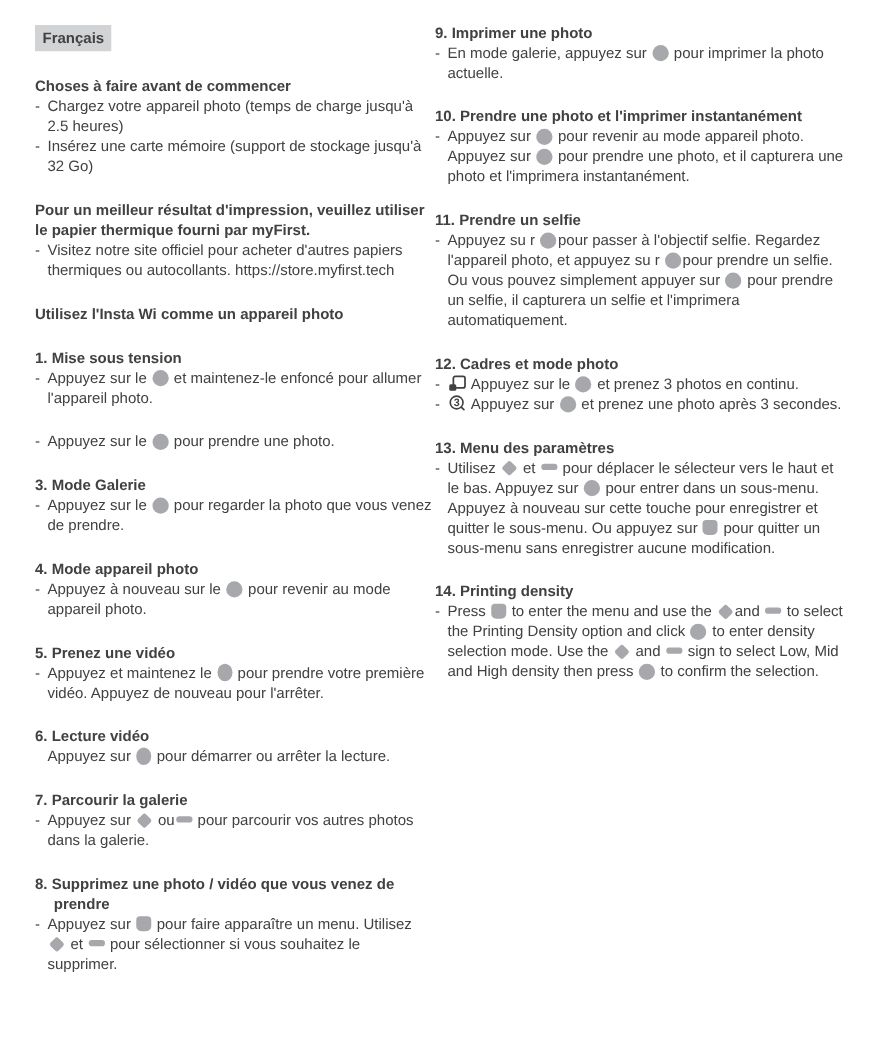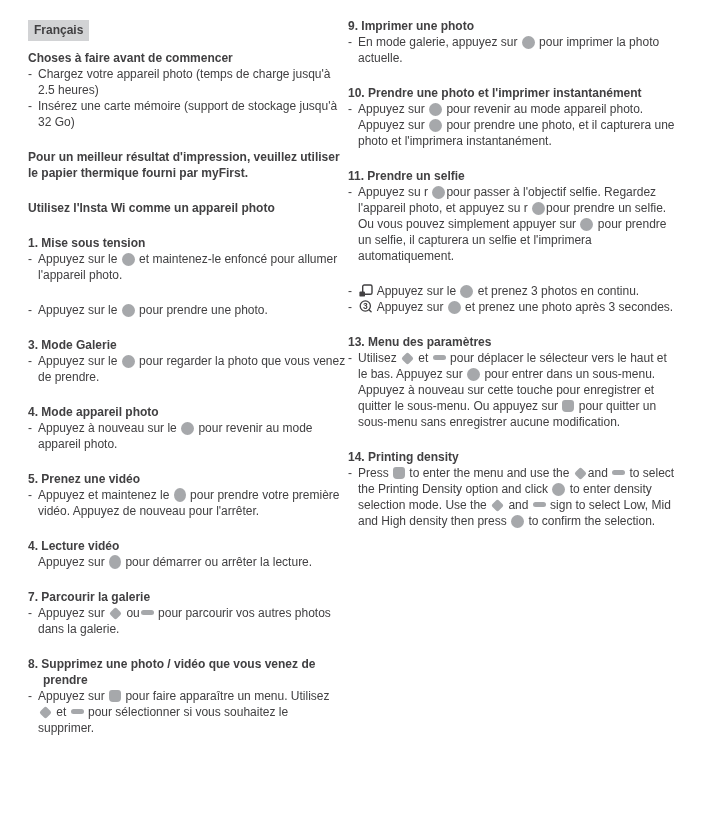--- a/index.html
+++ b/index.html
@@ -15,21 +15,21 @@
   .col{position:absolute;top:20px;}
   #left-col{left:28px;width:319px;}
   #right-col{left:348px;width:330px;top:18px;}
 
   .badge{
     display:inline-block;
     background:var(--badge,#d2d3d5);
     color:var(--text,#414042);
     font-weight:bold;
     padding:2px 6px 3px 6px;
-    margin-bottom:9px;
+    margin-bottom:20px;
   }
 
   .section{margin-bottom:19px;}
   .heading{font-weight:bold;}
   .heading.hang{padding-left:15px;text-indent:-15px;}
   .bullet{padding-left:10px;text-indent:0;}
   .bullet.dashed{text-indent:-10px;}
   .bullet .dash{display:inline-block;width:10px;text-indent:0;}
 
   
@@ -49,20 +49,21 @@
 <div class="col" id="left-col">
   <span class="badge">Français</span>
   <div id="left-sections">
       <div class="section">
         <div class="heading">Choses à faire avant de commencer</div>
         <div class="bullet dashed"><span class="dash">-</span>Chargez votre appareil photo (temps de charge jusqu'à 2.5 heures)</div>
         <div class="bullet dashed"><span class="dash">-</span>Insérez une carte mémoire (support de stockage jusqu'à 32 Go)</div>
       </div>
       <div class="section">
         <div class="heading">Pour un meilleur résultat d'impression, veuillez utiliser le papier thermique fourni par myFirst.</div>
+        <div class="bullet dashed"><span class="dash">-</span>Visitez notre site officiel pour acheter d'autres papiers thermiques ou autocollants. https://store.myfirst.tech</div>
       </div>
       <div class="section">
         <div class="heading">Utilisez l'Insta Wi comme un appareil photo</div>
       </div>
       <div class="section">
         <div class="heading hang">1. Mise sous tension</div>
         <div class="bullet dashed"><span class="dash">-</span>Appuyez sur le <span class="icon icon-circle"></span> et maintenez-le enfoncé pour allumer l'appareil photo.</div>
       </div>
       <div class="section">
         <div class="bullet dashed"><span class="dash">-</span>Appuyez sur le <span class="icon icon-circle"></span> pour prendre une photo.</div>
@@ -73,21 +74,21 @@
       </div>
       <div class="section">
         <div class="heading hang">4. Mode appareil photo</div>
         <div class="bullet dashed"><span class="dash">-</span>Appuyez à nouveau sur le <span class="icon icon-circle"></span> pour revenir au mode appareil photo.</div>
       </div>
       <div class="section">
         <div class="heading hang">5. Prenez une vidéo</div>
         <div class="bullet dashed"><span class="dash">-</span>Appuyez et maintenez le <span class="icon icon-oval"></span> pour prendre votre première vidéo. Appuyez de nouveau pour l'arrêter.</div>
       </div>
       <div class="section">
-        <div class="heading hang">4. Lecture vidéo</div>
+        <div class="heading hang">6. Lecture vidéo</div>
         <div class="bullet">Appuyez sur <span class="icon icon-oval"></span> pour démarrer ou arrêter la lecture.</div>
       </div>
       <div class="section">
         <div class="heading hang">7. Parcourir la galerie</div>
         <div class="bullet dashed"><span class="dash">-</span>Appuyez sur <span class="icon icon-up"><i></i></span> ou<span class="icon icon-down"></span> pour parcourir vos autres photos dans la galerie.</div>
       </div>
       <div class="section">
         <div class="heading hang">8. Supprimez une photo / vidéo que vous venez de prendre</div>
         <div class="bullet dashed"><span class="dash">-</span>Appuyez sur <span class="icon icon-square"></span> pour faire apparaître un menu. Utilisez <span class="icon icon-up"><i></i></span> et <span class="icon icon-down"></span> pour sélectionner si vous souhaitez le supprimer.</div>
       </div>
@@ -103,20 +104,21 @@
       <div class="section">
         <div class="heading hang">10. Prendre une photo et l'imprimer instantanément</div>
         <div class="bullet dashed"><span class="dash">-</span>Appuyez sur <span class="icon icon-circle"></span> pour revenir au mode appareil photo.</div>
         <div class="bullet">Appuyez sur <span class="icon icon-circle"></span> pour prendre une photo, et il capturera une photo et l'imprimera instantanément.</div>
       </div>
       <div class="section">
         <div class="heading hang">11. Prendre un selfie</div>
         <div class="bullet dashed"><span class="dash">-</span>Appuyez su r <span class="icon icon-circle"></span>pour passer à l'objectif selfie. Regardez l'appareil photo, et appuyez su r <span class="icon icon-circle"></span>pour prendre un selfie. Ou vous pouvez simplement appuyer sur <span class="icon icon-circle"></span> pour prendre un selfie, il capturera un selfie et l'imprimera automatiquement.</div>
       </div>
       <div class="section">
+        <div class="heading hang">12. Cadres et mode photo</div>
         <div class="bullet dashed"><span class="dash">-</span><span class="icon icon-burst"><svg width="14" height="13" viewBox="0 0 14 13">
               <rect x="3.7" y="1" width="9.3" height="9.3" rx="1.6" fill="none" stroke="#414042" stroke-width="1.4"></rect>
               <rect x="0.4" y="7.4" width="5.6" height="5.2" rx="1.2" fill="#414042"></rect>
             </svg></span> Appuyez sur le <span class="icon icon-circle"></span> et prenez 3 photos en continu.</div>
         <div class="bullet dashed"><span class="dash">-</span><span class="icon icon-timer3"><svg width="14" height="13" viewBox="0 0 14 13">
               <circle cx="6.3" cy="6" r="5.1" fill="none" stroke="#414042" stroke-width="1.3"></circle>
               <text x="6.3" y="8.9" font-size="8.5" font-weight="bold" text-anchor="middle" fill="#414042" font-family="Liberation Sans, sans-serif">3</text>
               <line x1="10.2" y1="9.9" x2="12.1" y2="11.7" stroke="#414042" stroke-width="1.4" stroke-linecap="round"></line>
             </svg></span> Appuyez sur <span class="icon icon-circle"></span> et prenez une photo après 3 secondes.</div>
       </div>

